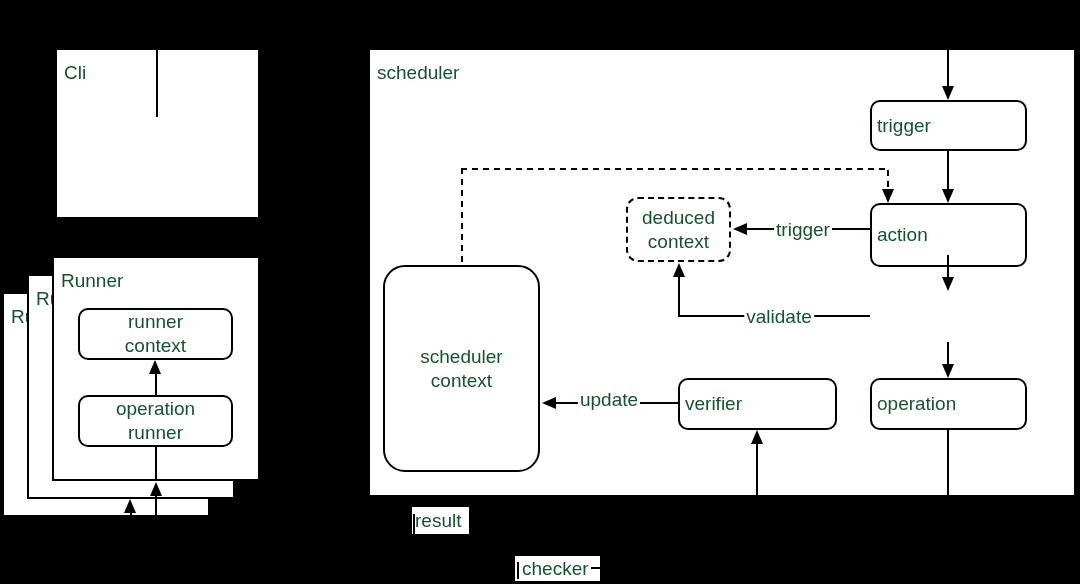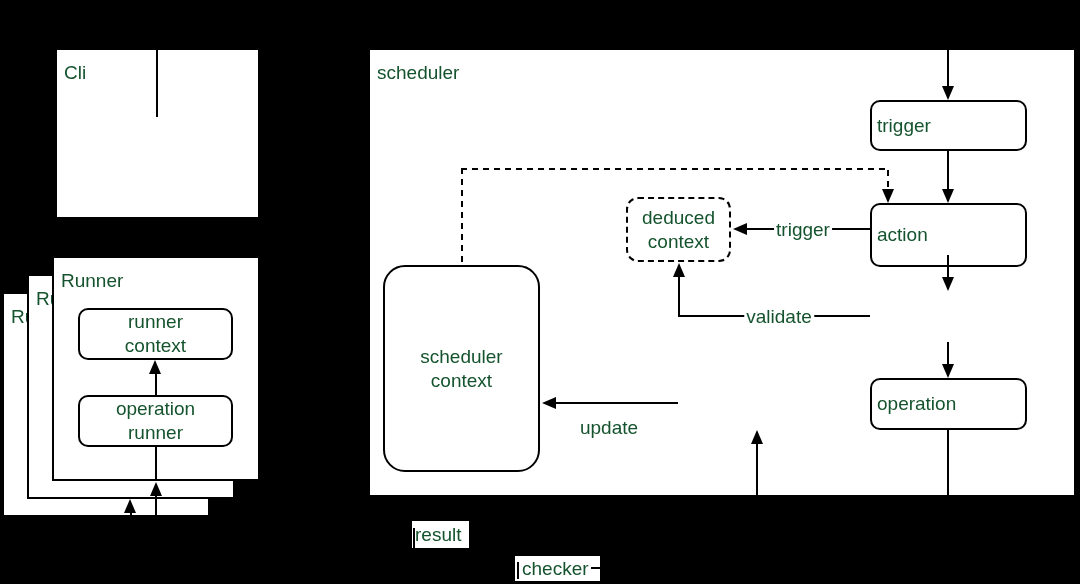--- a/index.html
+++ b/index.html
@@ -84,20 +84,23 @@
 
   <div class="node left-label" style="left:870px;top:100px;width:157px;height:51px;">
     <span>trigger</span>
   </div>
   <div class="node left-label" style="left:870px;top:203px;width:157px;height:64px;">
     <span>action</span>
   </div>
   <div class="node left-label" style="left:870px;top:378px;width:157px;height:52px;">
     <span>operation</span>
   </div>
+  <div class="node left-label" style="left:678px;top:378px;width:159px;height:52px;">
+    <span>verifier</span>
+  </div>
   <div class="node dashed center-label" style="left:626px;top:197px;width:105px;height:65px;">
     <span>deduced</span>
     <span>context</span>
   </div>
   <div class="node big center-label" style="left:383px;top:265px;width:157px;height:207px;">
     <span>scheduler</span>
     <span>context</span>
   </div>
 
   <div class="vline" style="left:947px;top:50px;height:36px;"></div>
@@ -114,31 +117,31 @@
   <div class="arr left" style="left:733px;top:223px;"></div>
   <div class="edge-label" style="left:803px;top:230px;">trigger</div>
 
   <div class="hline" style="left:678px;top:315px;width:192px;"></div>
   <div class="vline" style="left:678px;top:276px;height:41px;"></div>
   <div class="arr up" style="left:673px;top:263px;"></div>
   <div class="edge-label" style="left:779px;top:317px;">validate</div>
 
   <div class="hline" style="left:556px;top:402px;width:122px;"></div>
   <div class="arr left" style="left:542px;top:397px;"></div>
-  <div class="edge-label" style="left:609px;top:428px;text-align:center;">update</div>
+  <div class="edge-label" style="left:609px;top:400px;text-align:center;">update</div>
 
   <div class="dash-v" style="left:461px;top:168px;height:97px;"></div>
   <div class="dash-h" style="left:461px;top:168px;width:428px;"></div>
   <div class="dash-v" style="left:887px;top:170px;height:19px;"></div>
   <div class="arr down" style="left:882px;top:189px;"></div>
 
   <div class="vline" style="left:756px;top:444px;height:53px;"></div>
   <div class="arr up" style="left:751px;top:430px;"></div>
 
-  <div class="chip" style="left:412px;top:521px;width:57px;height:27px;padding-left:3px;">
+  <div class="chip" style="left:412px;top:507px;width:57px;height:27px;padding-left:3px;">
     <div class="frag" style="left:1px;top:7px;width:2px;height:20px;"></div>
     <span>result</span>
   </div>
   <div class="chip" style="left:515px;top:556px;width:85px;height:25px;padding-left:7px;">
     <div class="frag" style="left:2px;top:6px;width:2px;height:17px;"></div>
     <div class="frag" style="right:0;top:11px;width:9px;height:2px;"></div>
     <span>checker</span>
   </div>
 
 </div>

